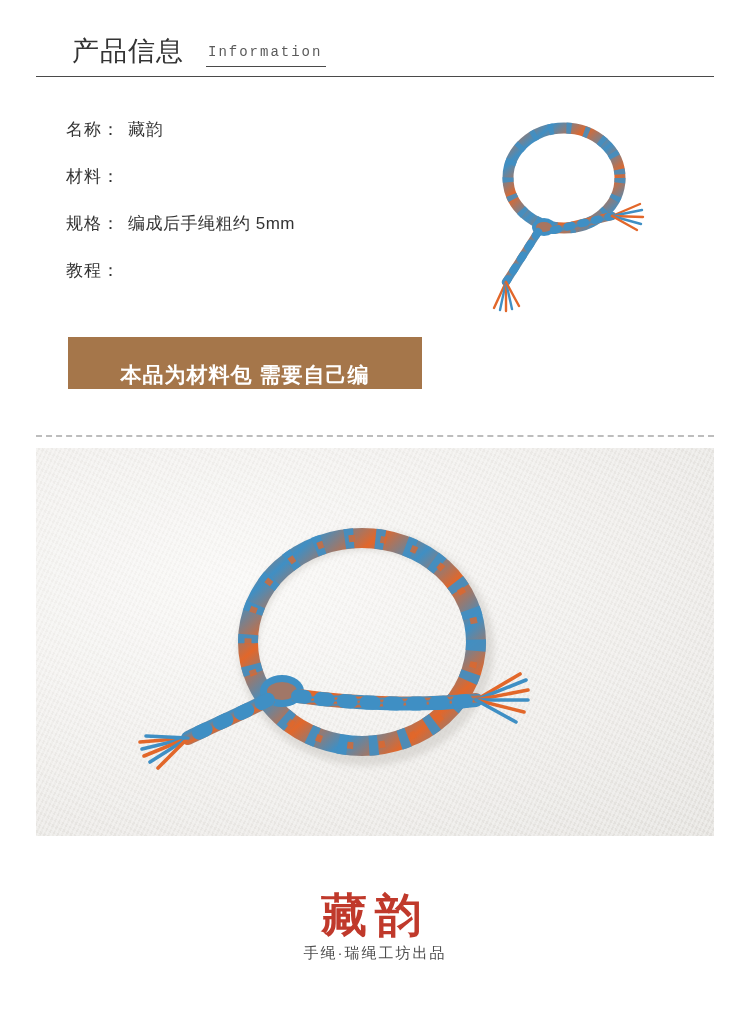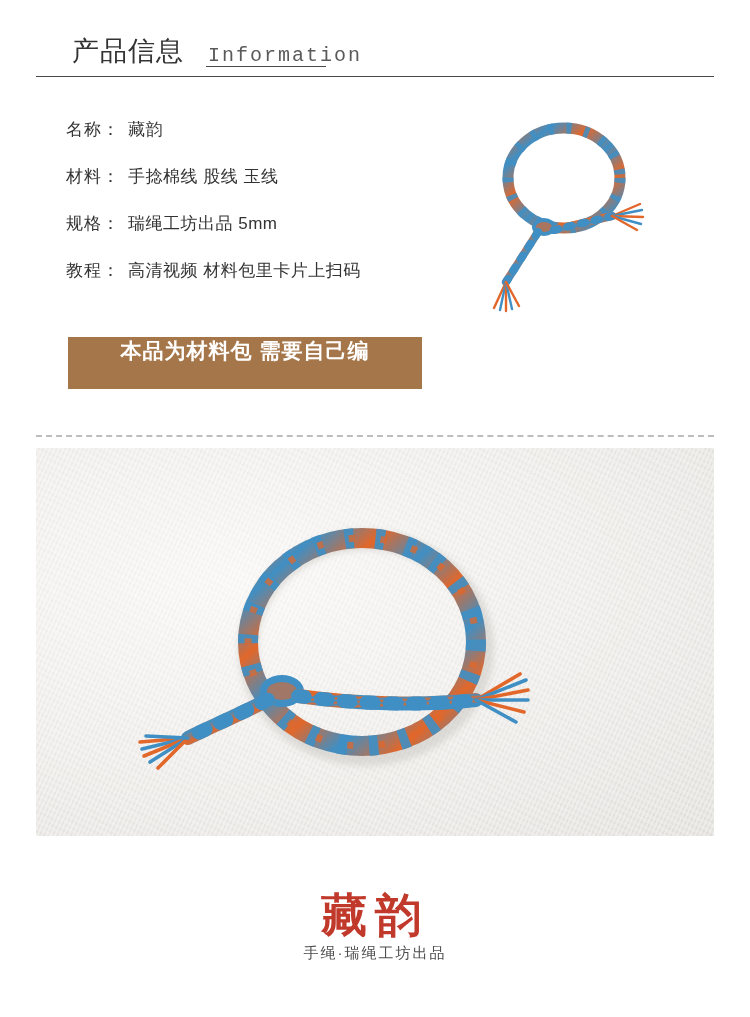--- a/index.html
+++ b/index.html
@@ -39,21 +39,21 @@
     font-weight: normal;
     color: #333333;
     line-height: 34px;
     margin-left: 36px;
   }
   .header-sub {
     position: absolute;
     left: 172px;
     top: 10px;
     font-family: "Liberation Mono", monospace;
-    font-size: 20px;
+    font-size: 14px;
     letter-spacing: 2px;
     color: #5a5a5a;
   }
   .header-rule {
     position: absolute;
     left: 0;
     top: 42px;
     width: 678px;
     height: 1px;
     background: #4a4a4a;
@@ -95,21 +95,21 @@
 
   
   .notice {
     position: absolute;
     left: 68px;
     top: 337px;
     width: 354px;
     height: 52px;
     background: #a5764a;
     display: flex;
-    align-items: flex-start;
+    align-items: flex-end;
     justify-content: center;
   }
   .notice-text {
     color: #ffffff;
     font-size: 21px;
     font-weight: bold;
     letter-spacing: 1px;
   }
 
   
@@ -190,29 +190,27 @@
     <div class="header-rule"></div>
   </div>
 
   <div class="info-list">
     <div class="info-row">
       <span class="info-label">名称：</span>
       <span class="info-value">藏韵</span>
     </div>
     <div class="info-row">
       <span class="info-label">材料：</span>
-      <span class="info-value">手捻棉线 股线 玉线</span>
     </div>
     <div class="info-row">
       <span class="info-label">规格：</span>
-      <span class="info-value">瑞绳工坊出品 5mm</span>
+      <span class="info-value">编成后手绳粗约 5mm</span>
     </div>
     <div class="info-row">
       <span class="info-label">教程：</span>
-      <span class="info-value">高清视频 材料包里卡片上扫码</span>
     </div>
   </div>
 
   <div class="notice">
     <span class="notice-text">本品为材料包 需要自己编</span>
   </div>
 
   <svg class="hero-small" viewBox="0 0 230 230">
     <defs>
       <linearGradient id="cordA" x1="0" y1="0" x2="1" y2="1">

